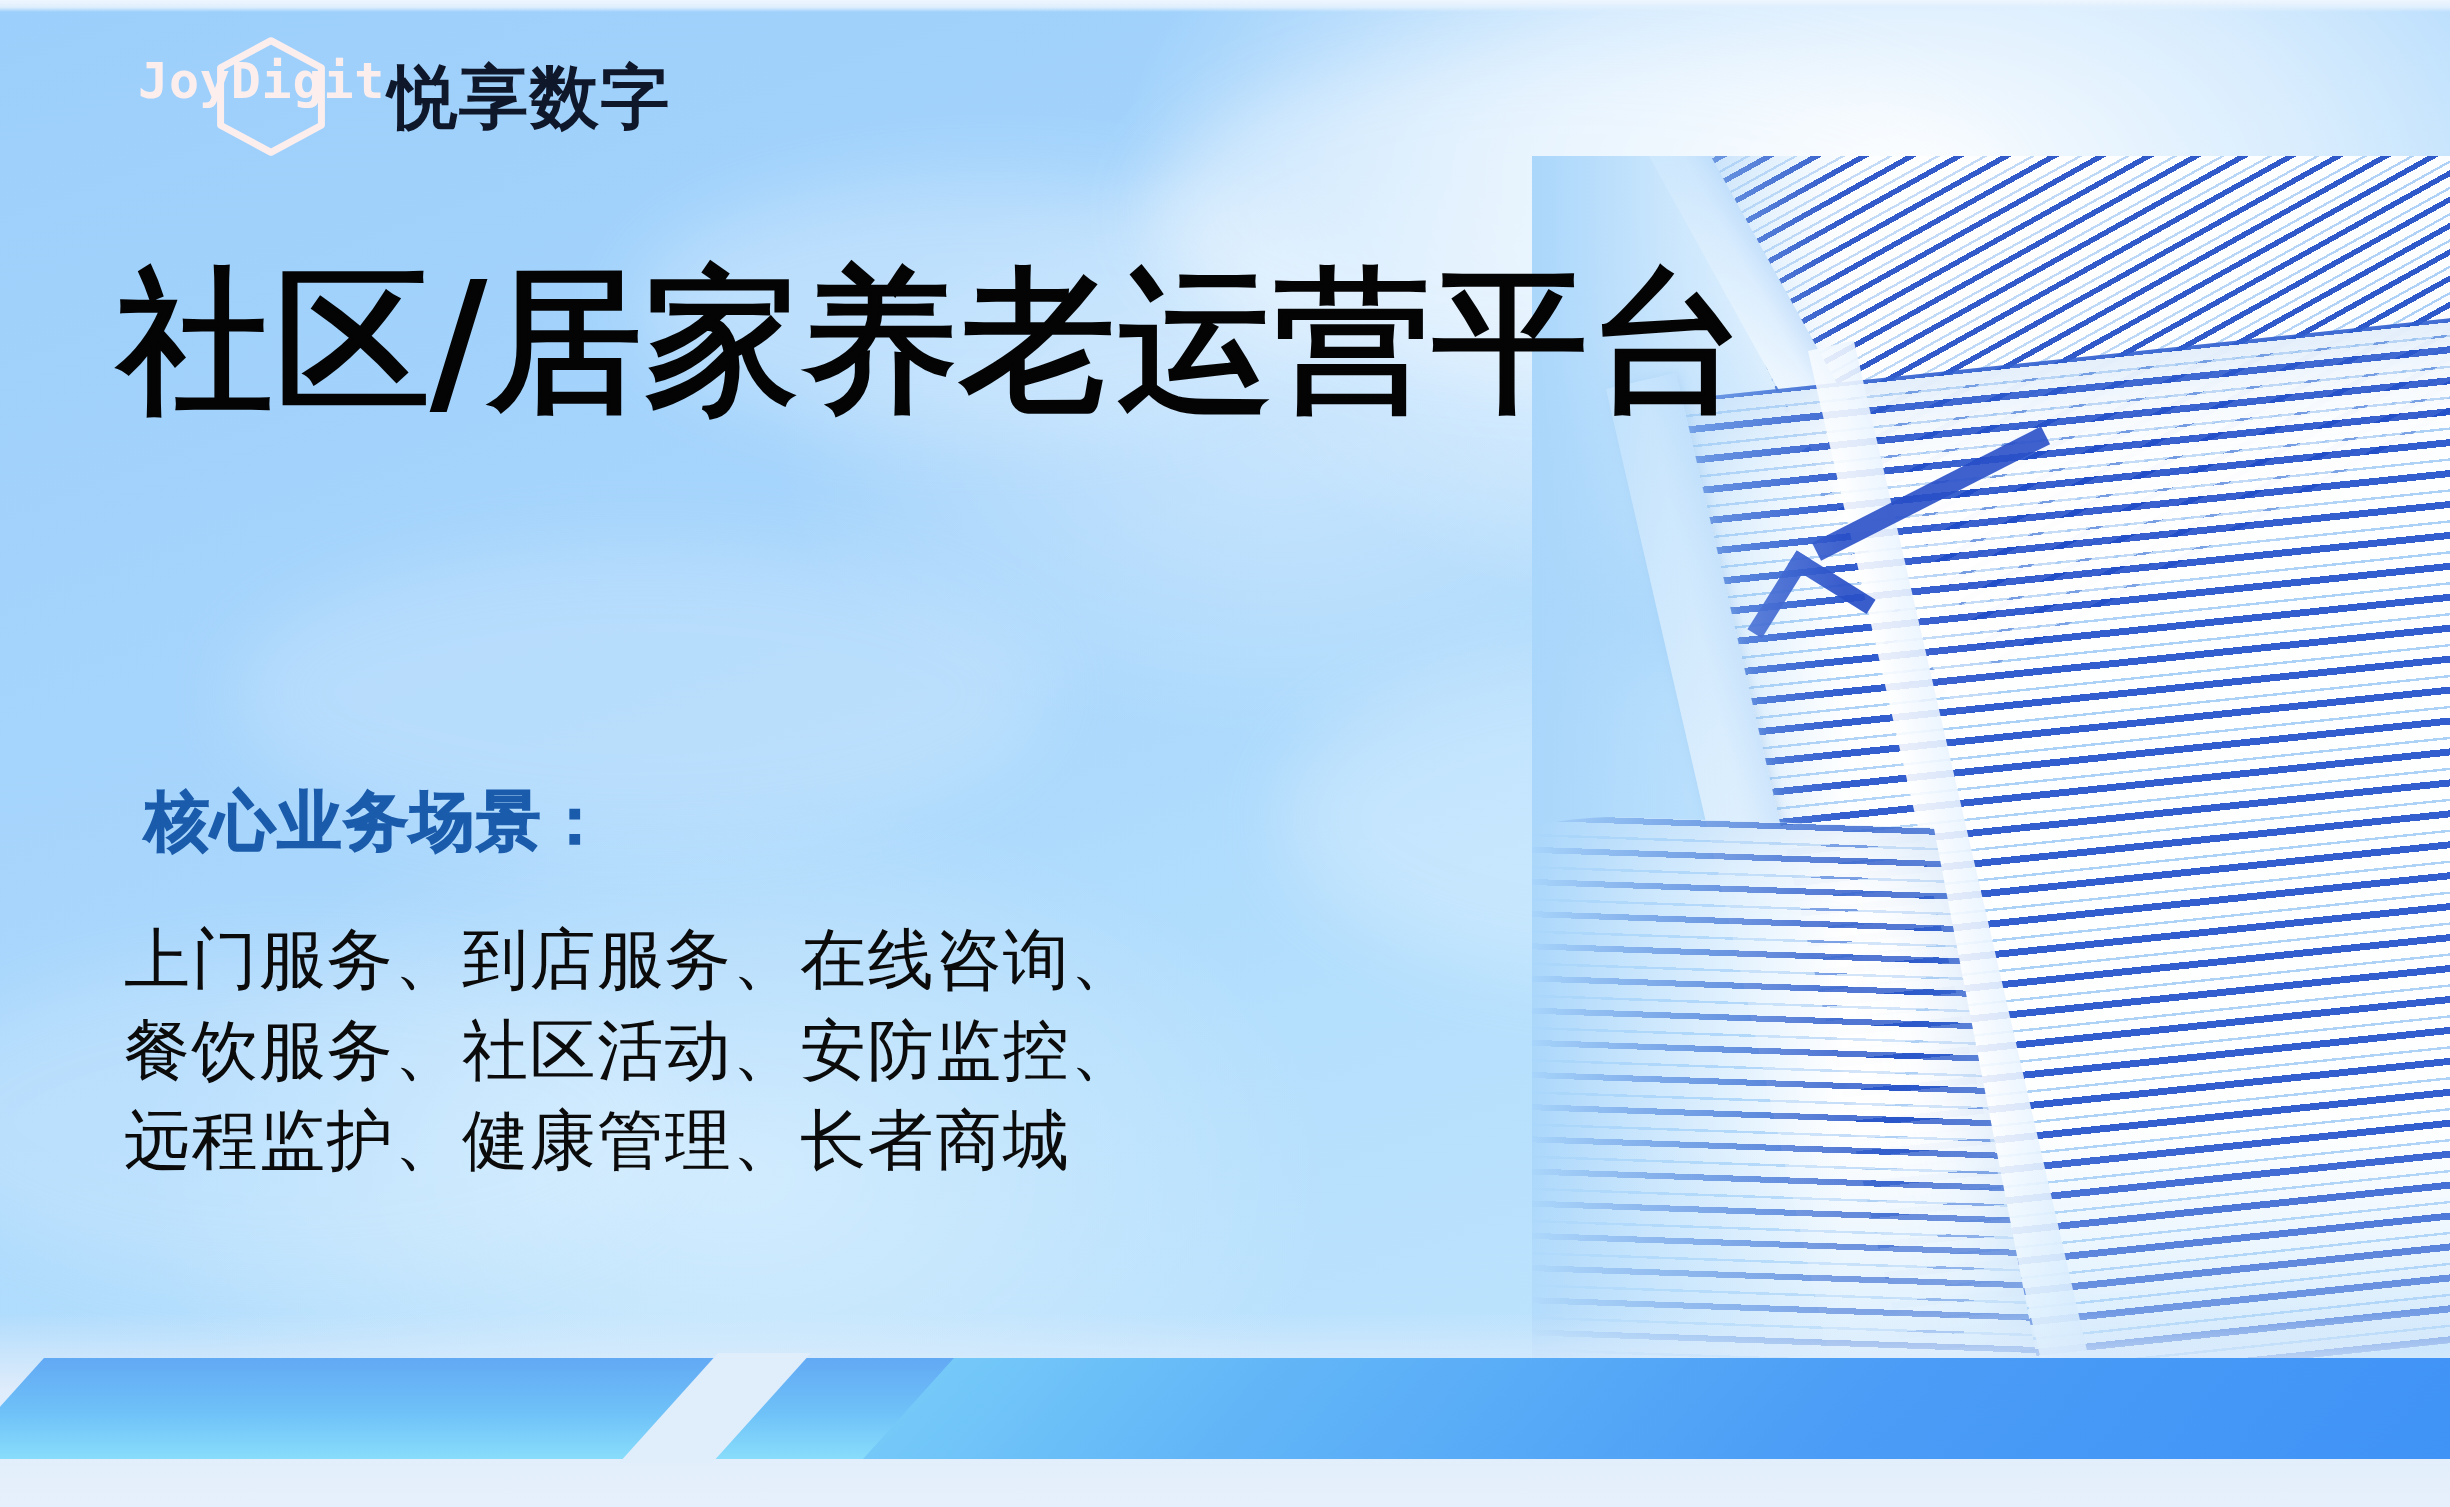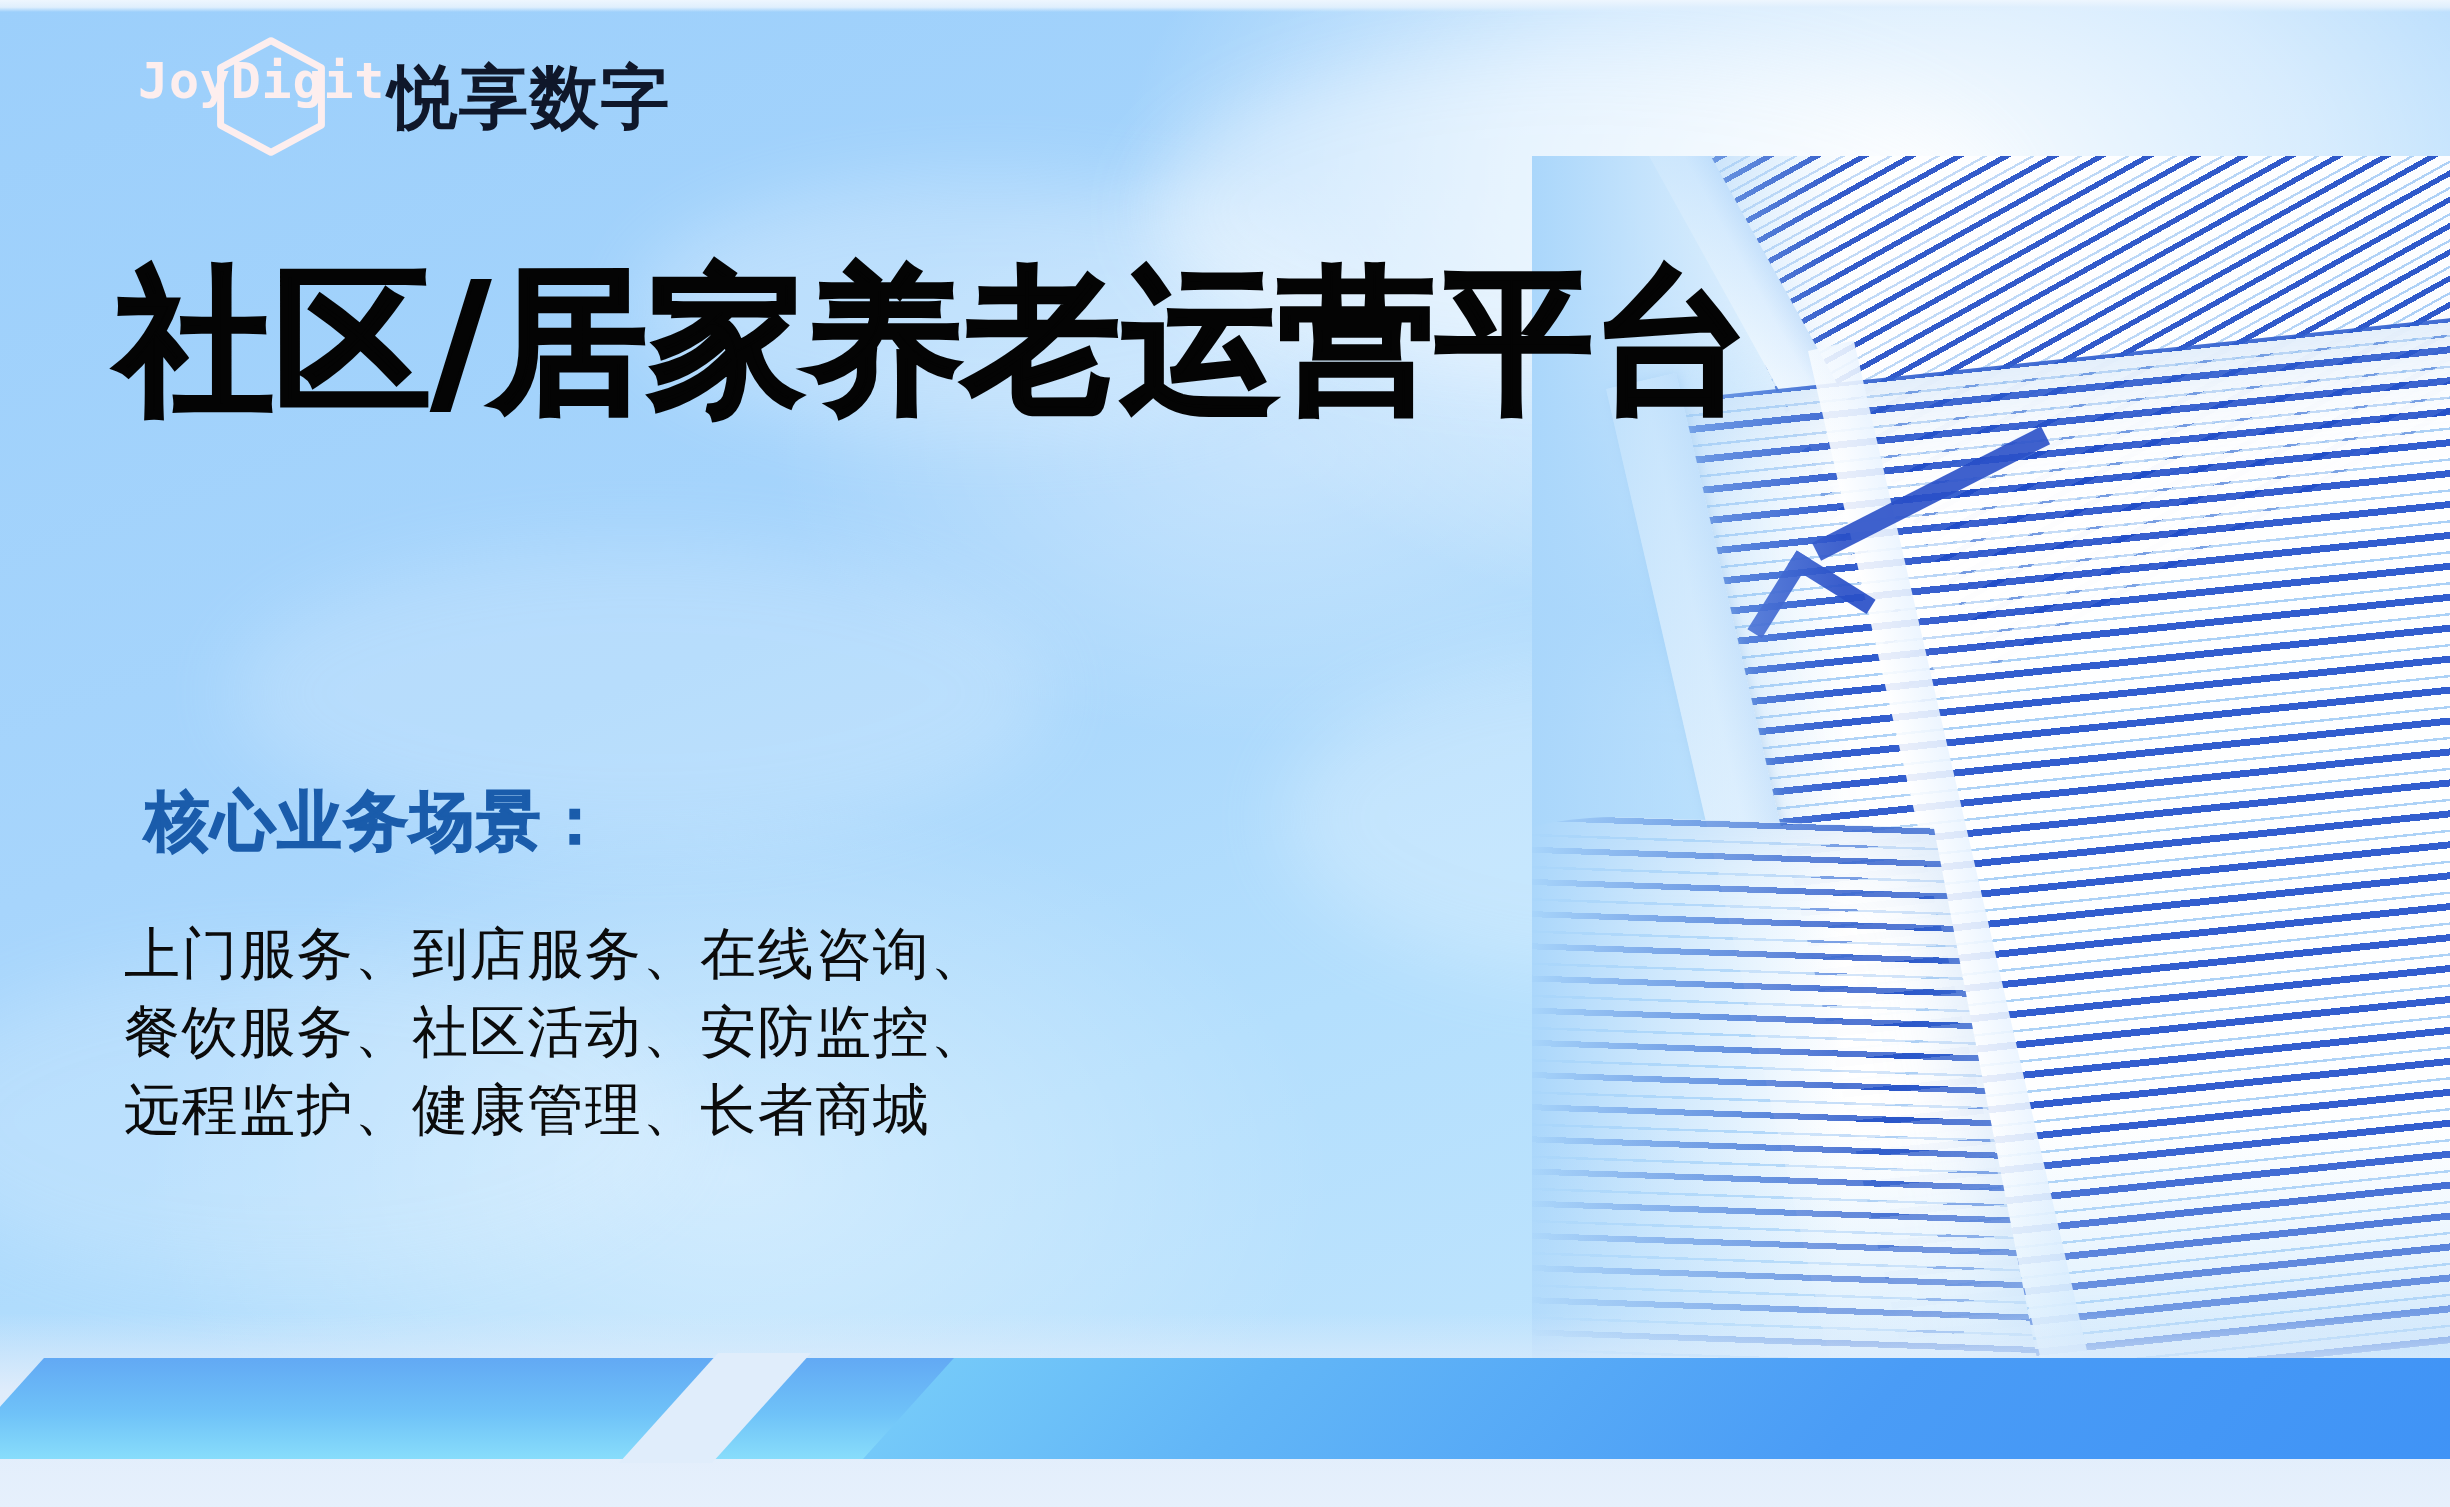--- a/index.html
+++ b/index.html
@@ -153,21 +153,21 @@
     font-family:"DejaVu Sans","Liberation Sans",sans-serif;
     font-weight:bold; font-size:69px; letter-spacing:1.6px;
     color:#0f172a; line-height:1; white-space:nowrap;
     margin-left:-26.5px;
   }
 
   
   .headline{
     position:absolute; left:117px; top:257px;
     font-family:"DejaVu Sans","Liberation Sans",sans-serif;
-    font-weight:bold;
+    font-weight:normal;
     font-size:156px;
     line-height:1.08;
     letter-spacing:1.6px;
     color:#040404;
     white-space:nowrap;
     -webkit-text-stroke:3.9px #040404;
   }
 
   
   .section-label{
@@ -179,21 +179,21 @@
     color:#1a5cab;
     white-space:nowrap;
     -webkit-text-stroke:1.6px #1a5cab;
   }
 
   
   .scenarios{
     position:absolute; left:124px; top:918px;
     font-family:"DejaVu Sans","Liberation Sans",sans-serif;
     font-weight:normal;
-    font-size:56px;
+    font-size:66px;
     line-height:1.28;
     letter-spacing:1.6px;
     color:#0b0b0b;
     white-space:nowrap;
   }
   .scenarios div{ margin-bottom:6.2px; }
 
   
   .footer-band{
     position:absolute; left:0; bottom:0; width:2450px; height:195px;

